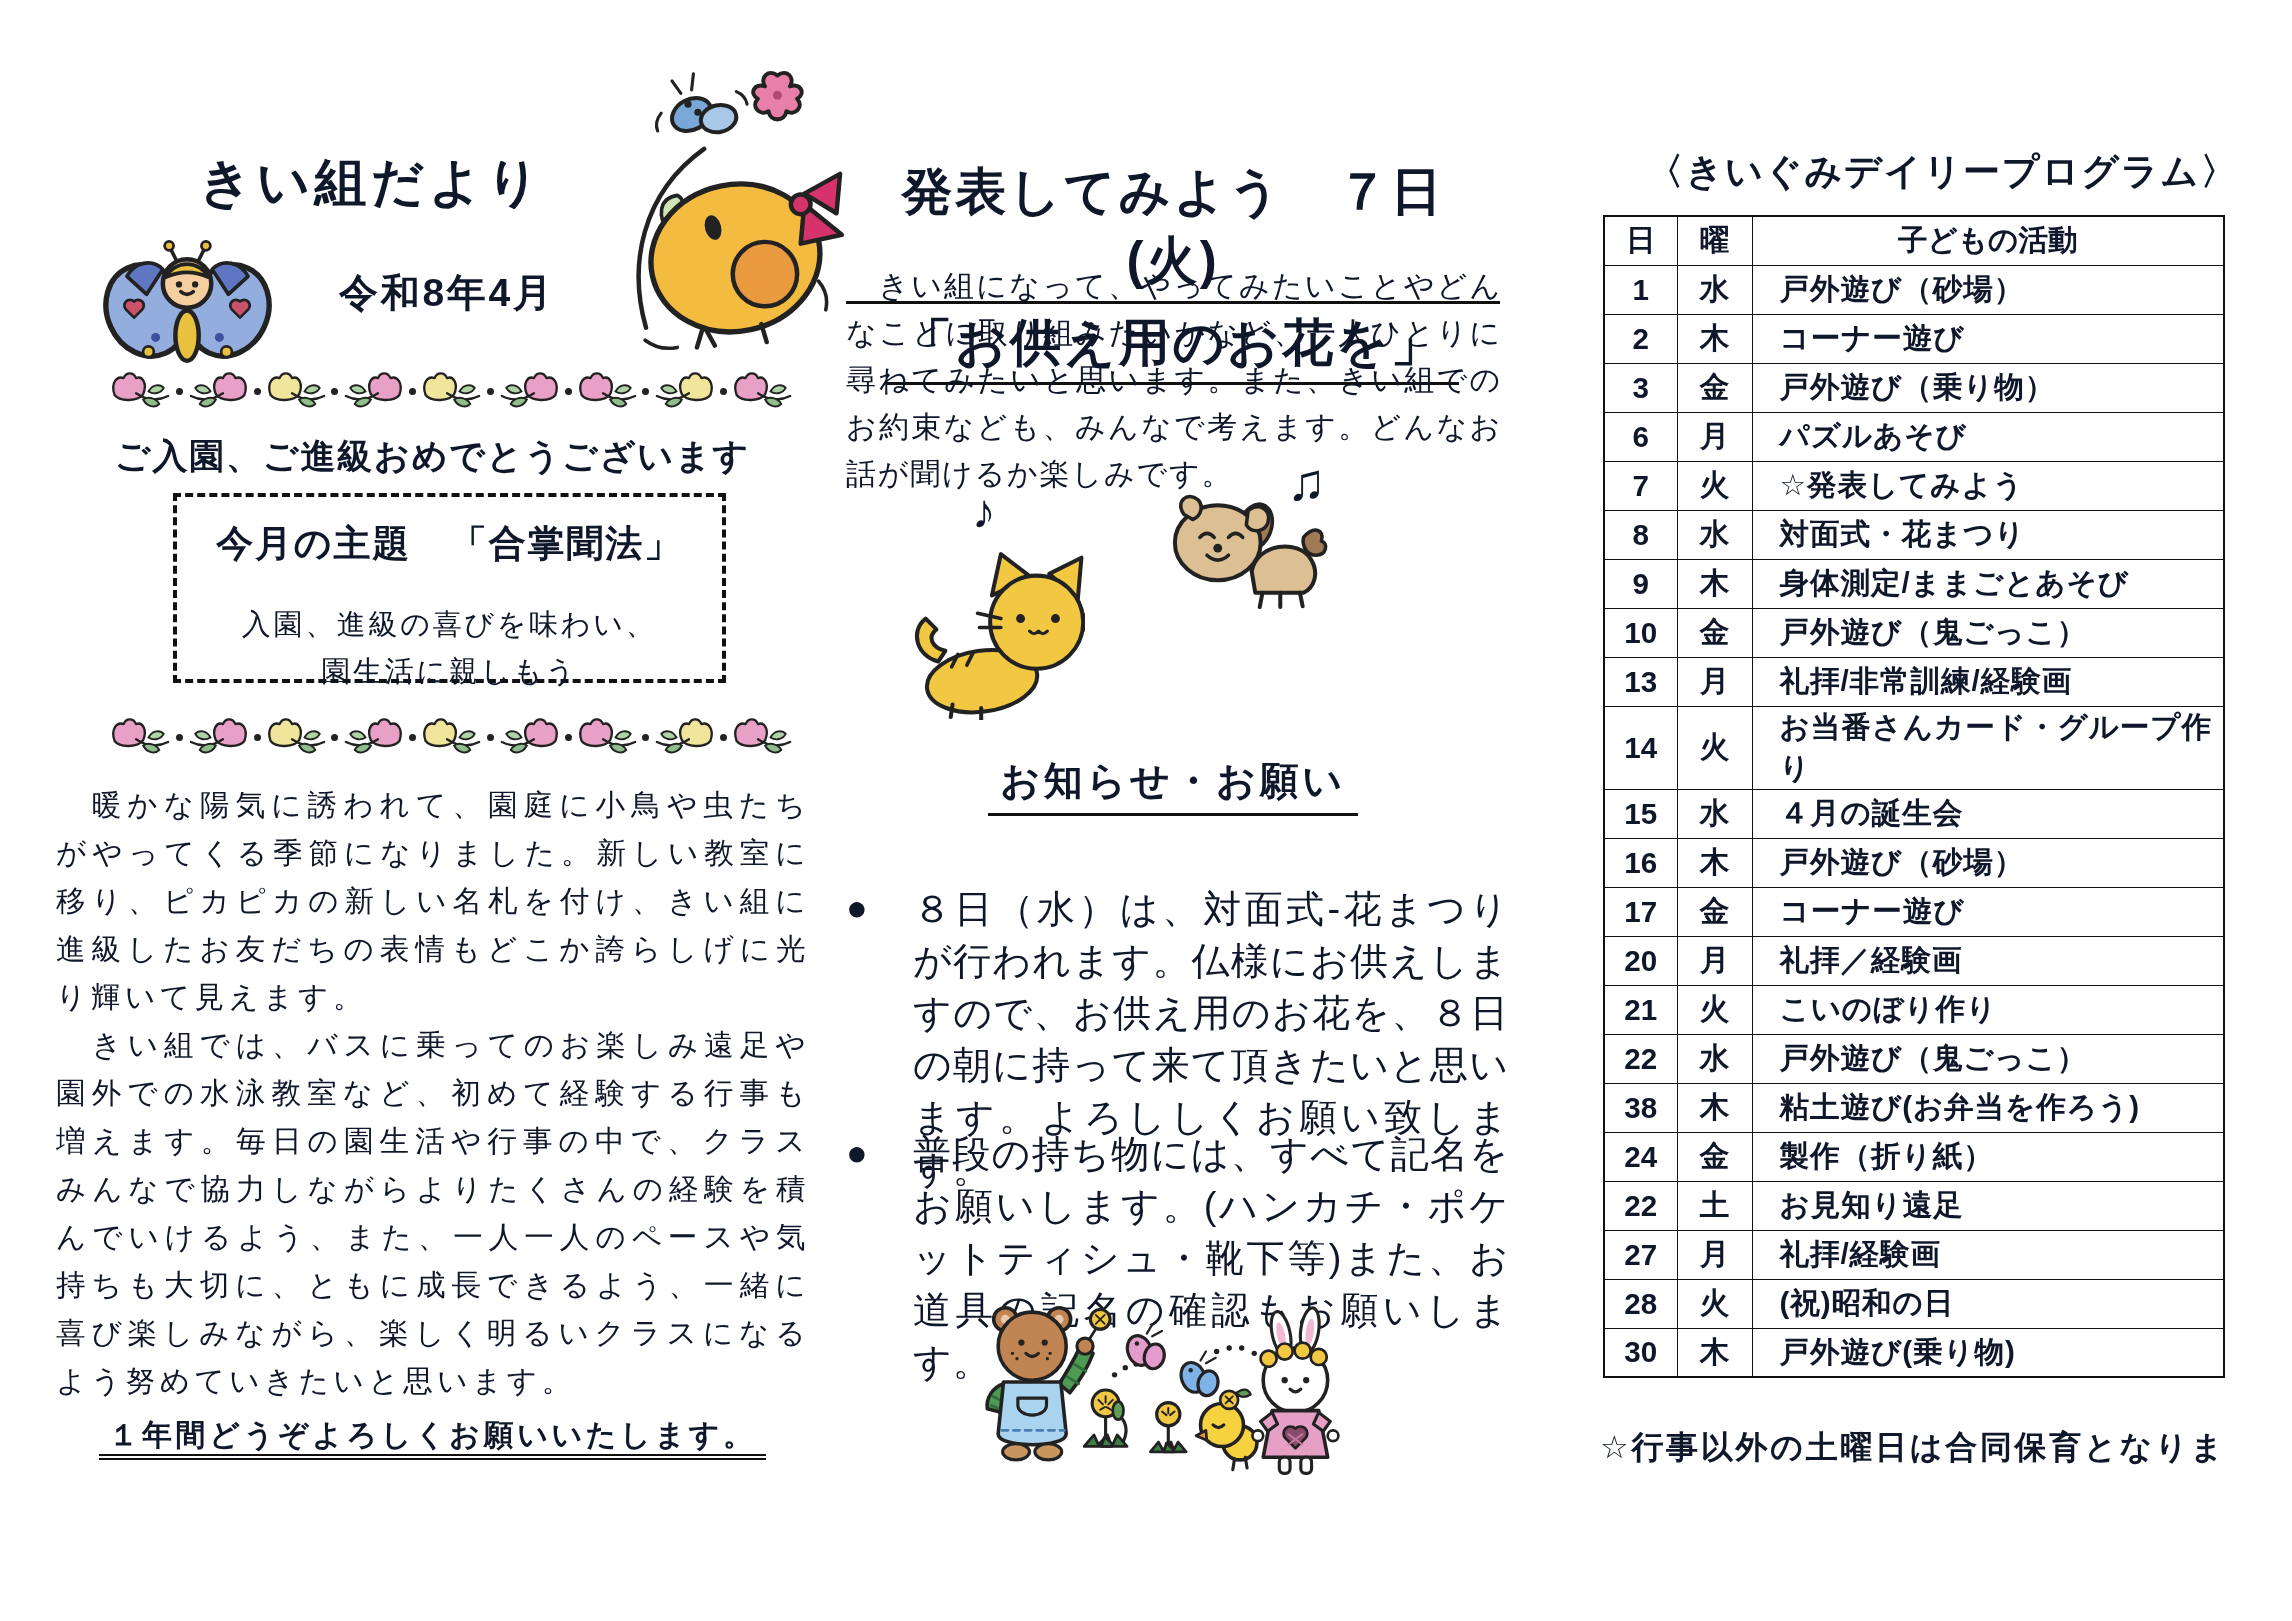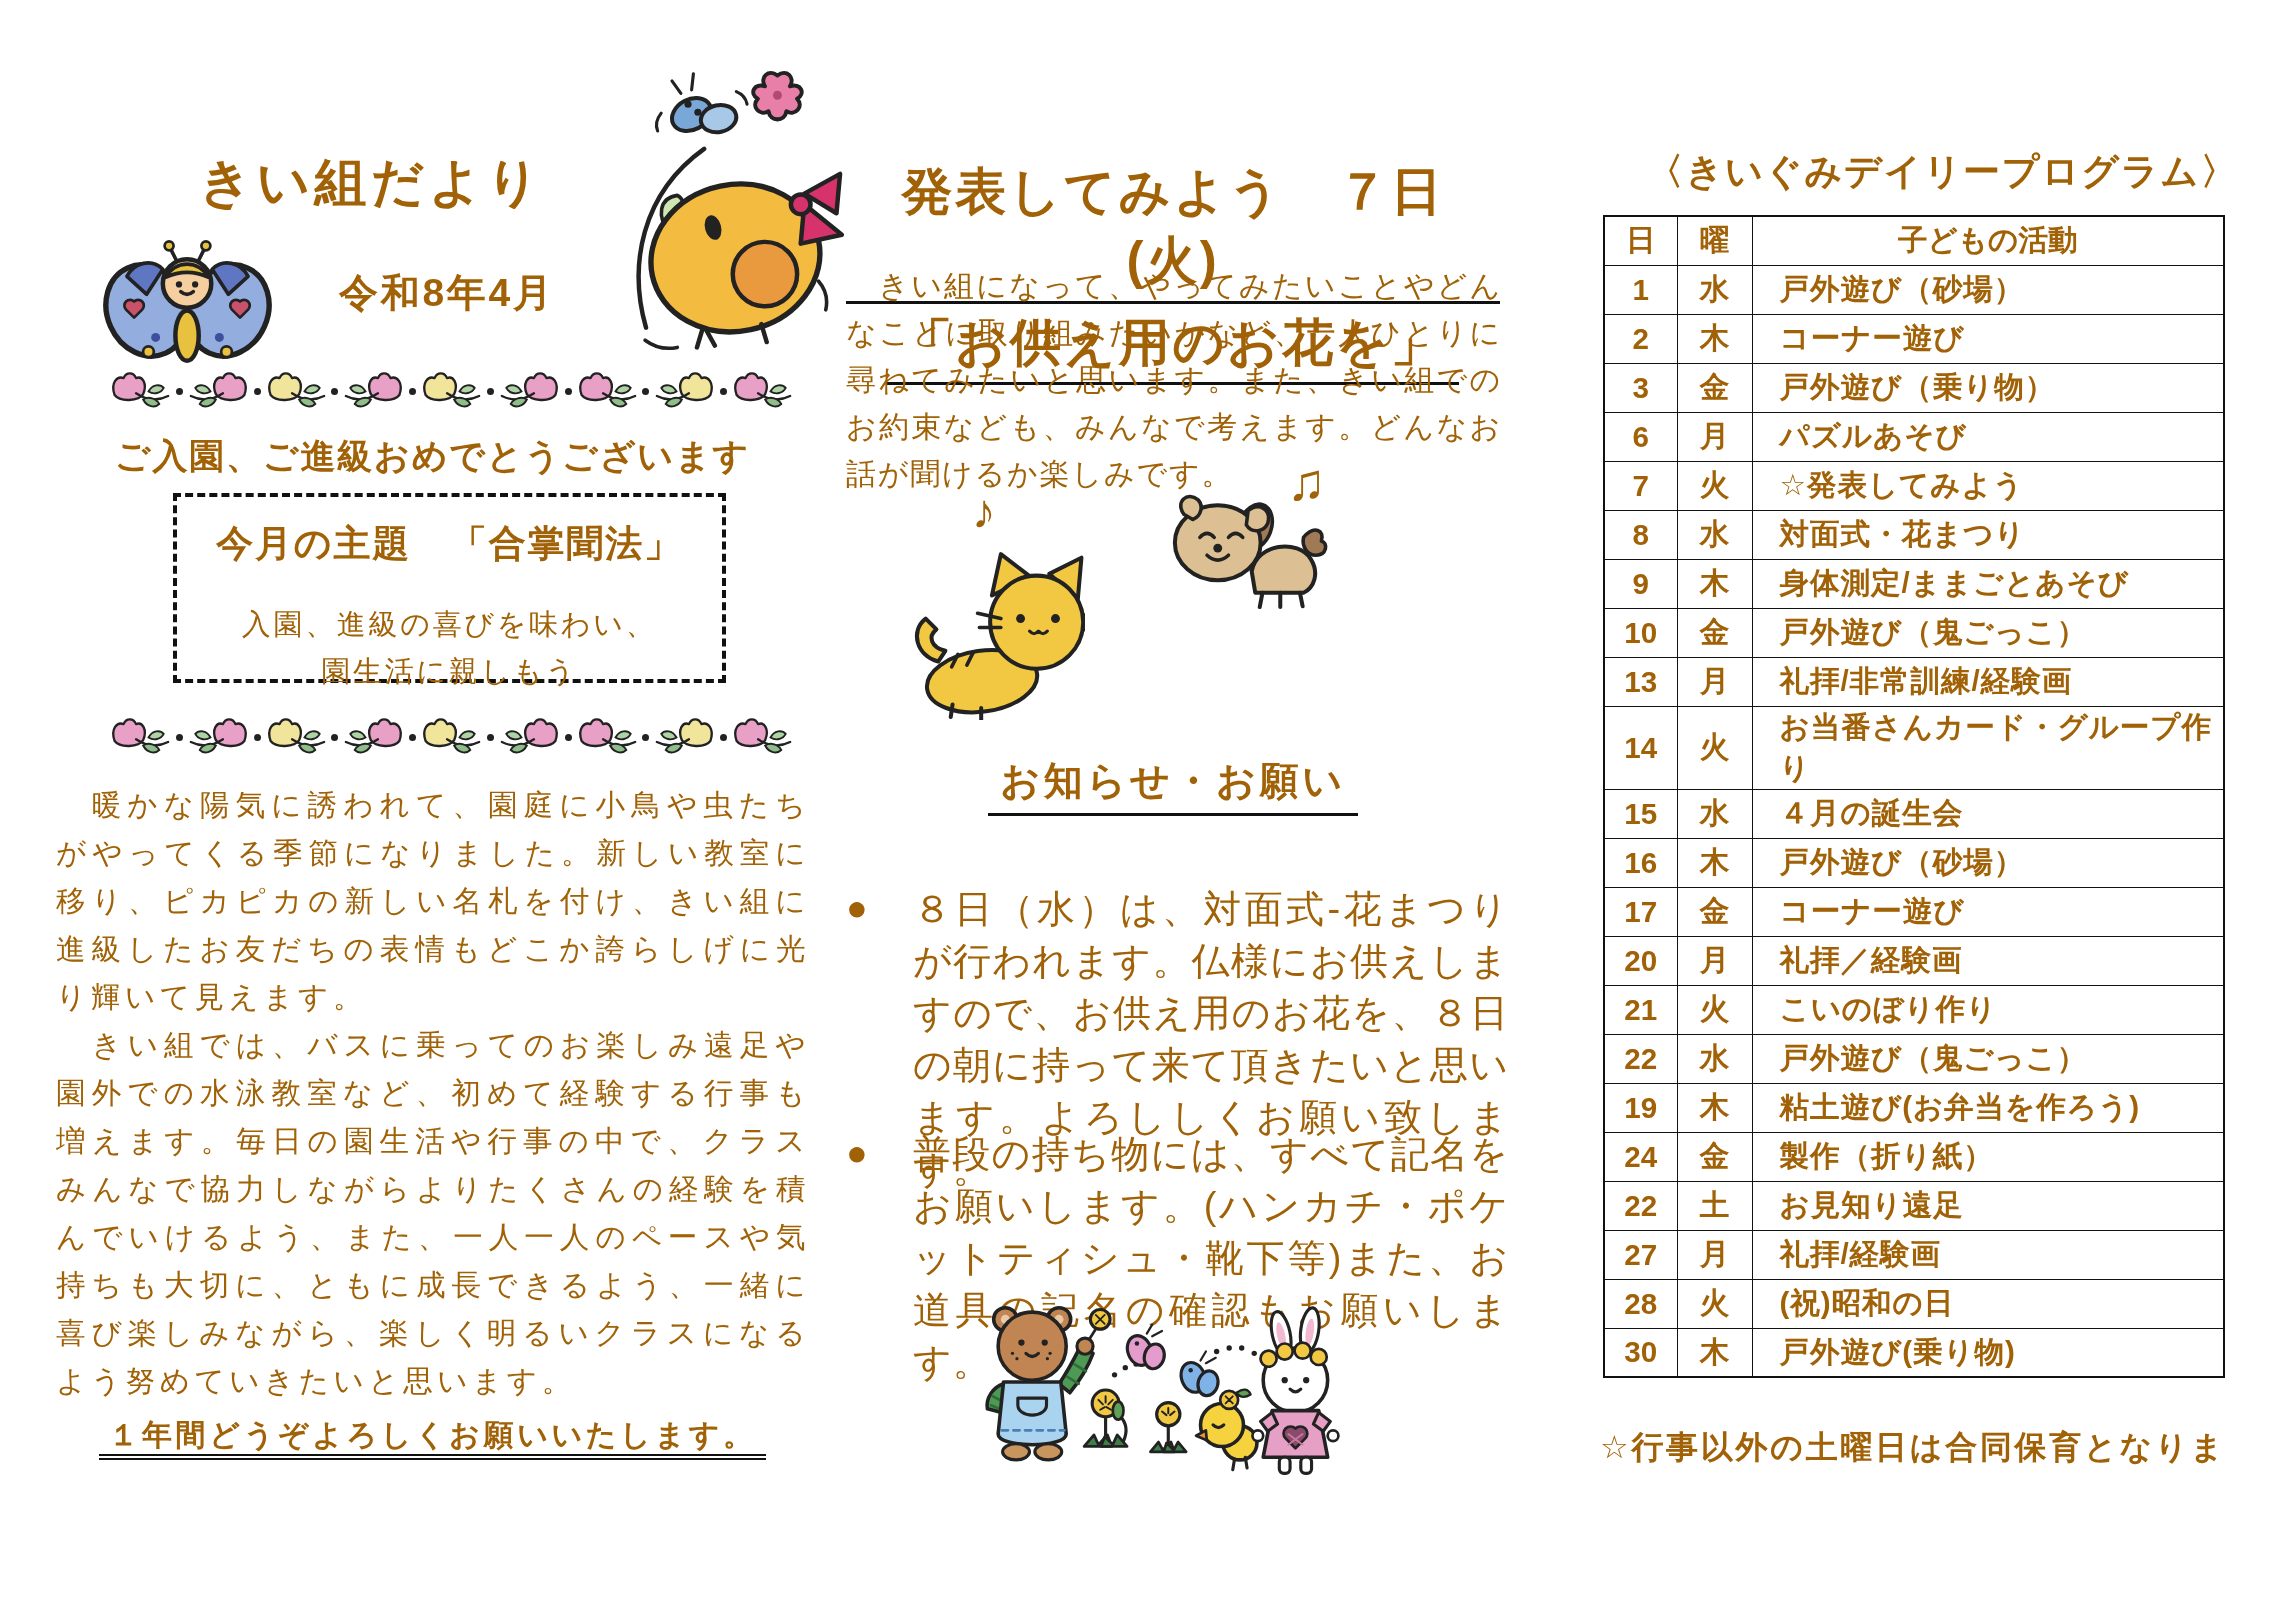--- a/index.html
+++ b/index.html
@@ -1,17 +1,17 @@
 <!DOCTYPE html>
 <html style="font-size:14.3px"><head>
 <meta charset="utf-8">
 <style>
   html,body{margin:0;padding:0;background:#888;}
   .page{position:relative;width:2293px;height:1621px;background:#ffffff;overflow:hidden;
-        font-family:"Liberation Sans","DejaVu Sans",sans-serif;color:#a16207;}
+        font-family:"Liberation Sans","DejaVu Sans",sans-serif;color:#0f172a;}
   .abs{position:absolute;}
   section{position:static;}
 
   
   .page-title{left:199px;top:148px;font-size:52px;font-weight:900;letter-spacing:4.5px;}
   .issue-date{left:339px;top:266px;font-size:39px;font-weight:800;letter-spacing:2.7px;}
   .flower-border{left:109px;width:685px;height:45px;display:flex;align-items:center;
                  justify-content:space-between;}
   .fb-dot{width:7.2px;height:7.2px;background:#222;border-radius:50%;flex:0 0 auto;}
   .congrats{left:54px;top:433px;width:757px;text-align:center;font-size:35px;font-weight:800;
@@ -515,21 +515,21 @@
             <td>21</td>
             <td>火</td>
             <td>こいのぼり作り</td>
           </tr>
           <tr>
             <td>22</td>
             <td>水</td>
             <td>戸外遊び（鬼ごっこ）</td>
           </tr>
           <tr>
-            <td>19</td>
+            <td>38</td>
             <td>木</td>
             <td>粘土遊び(お弁当を作ろう)</td>
           </tr>
           <tr>
             <td>24</td>
             <td>金</td>
             <td>製作（折り紙）</td>
           </tr>
           <tr>
             <td>22</td>

